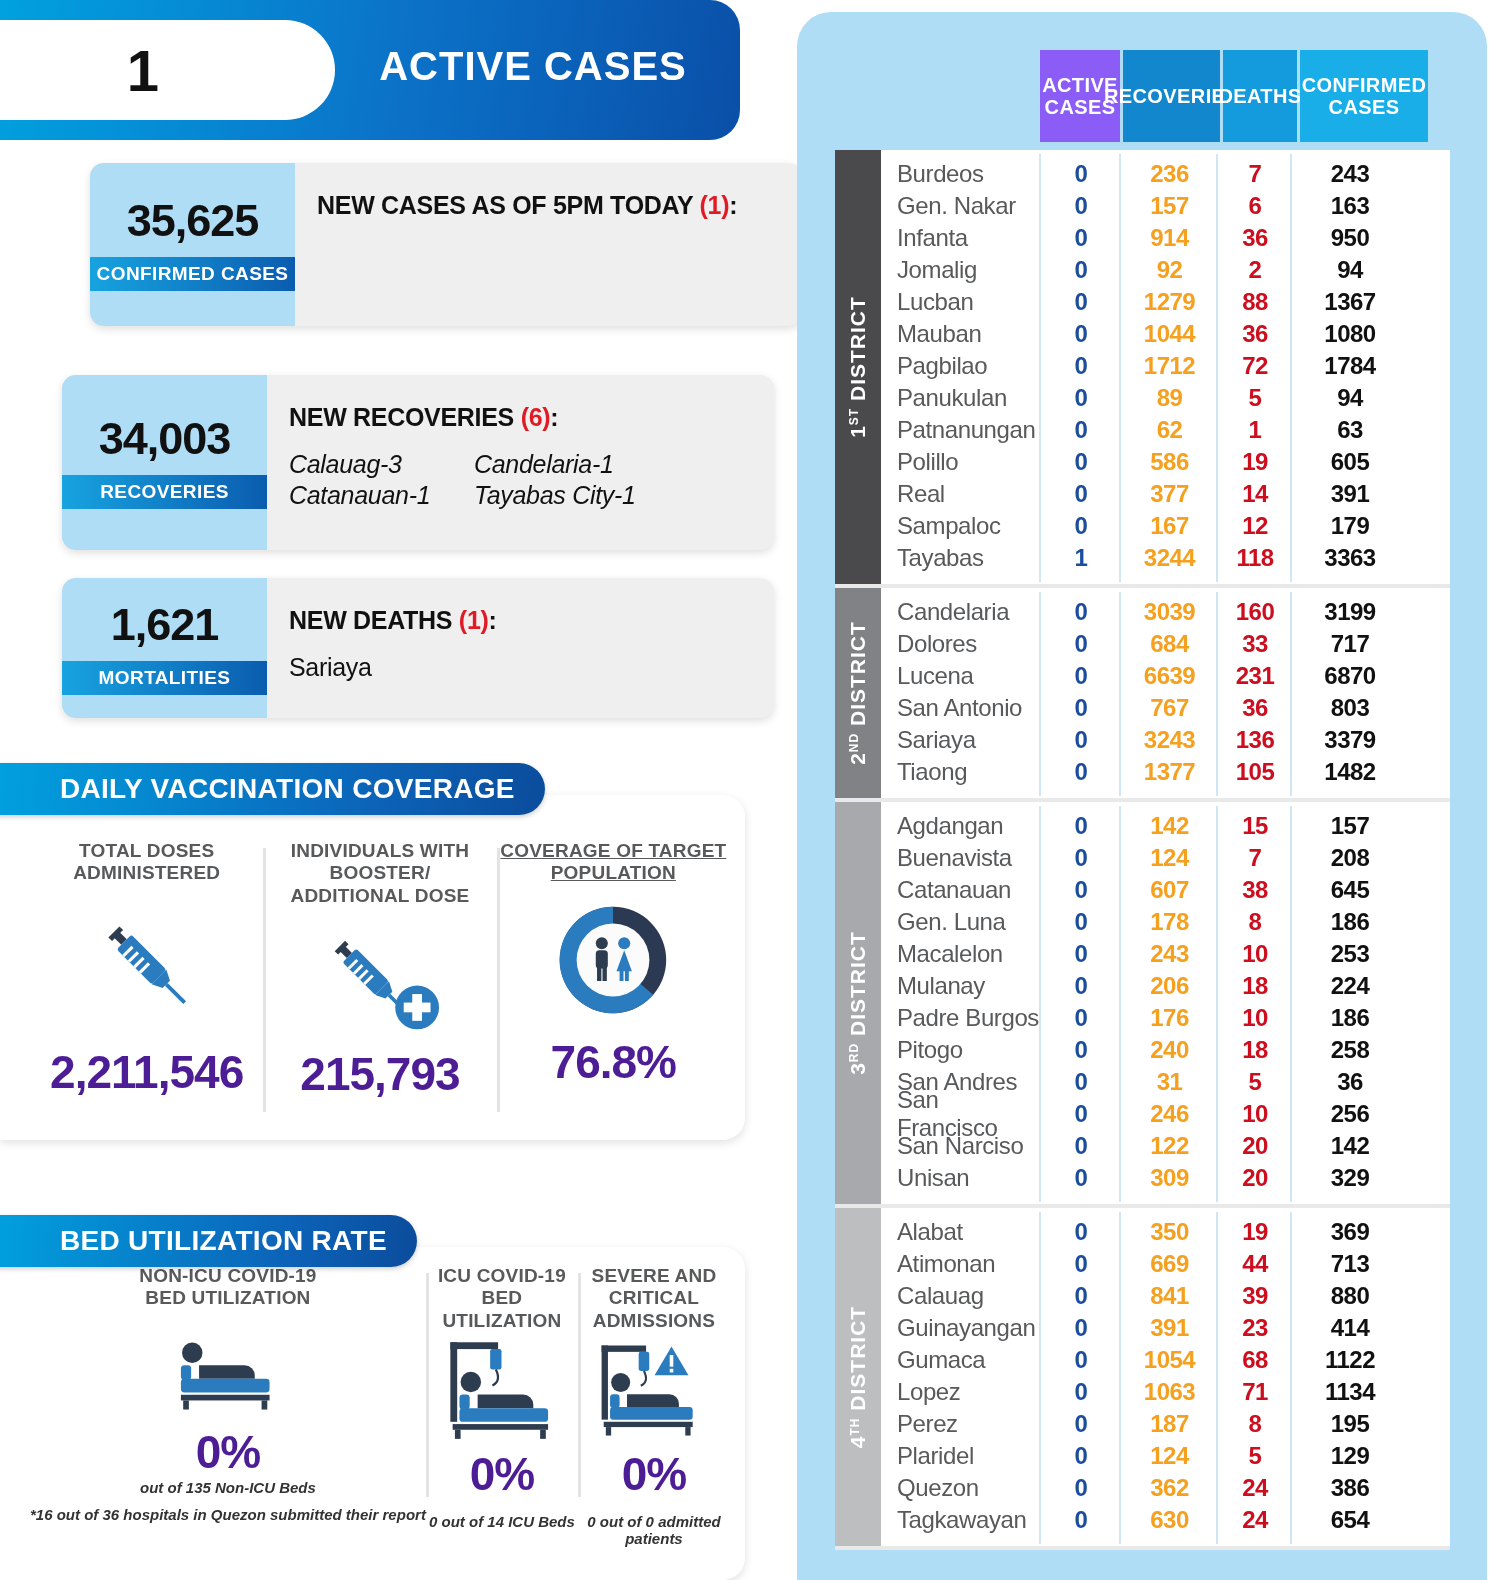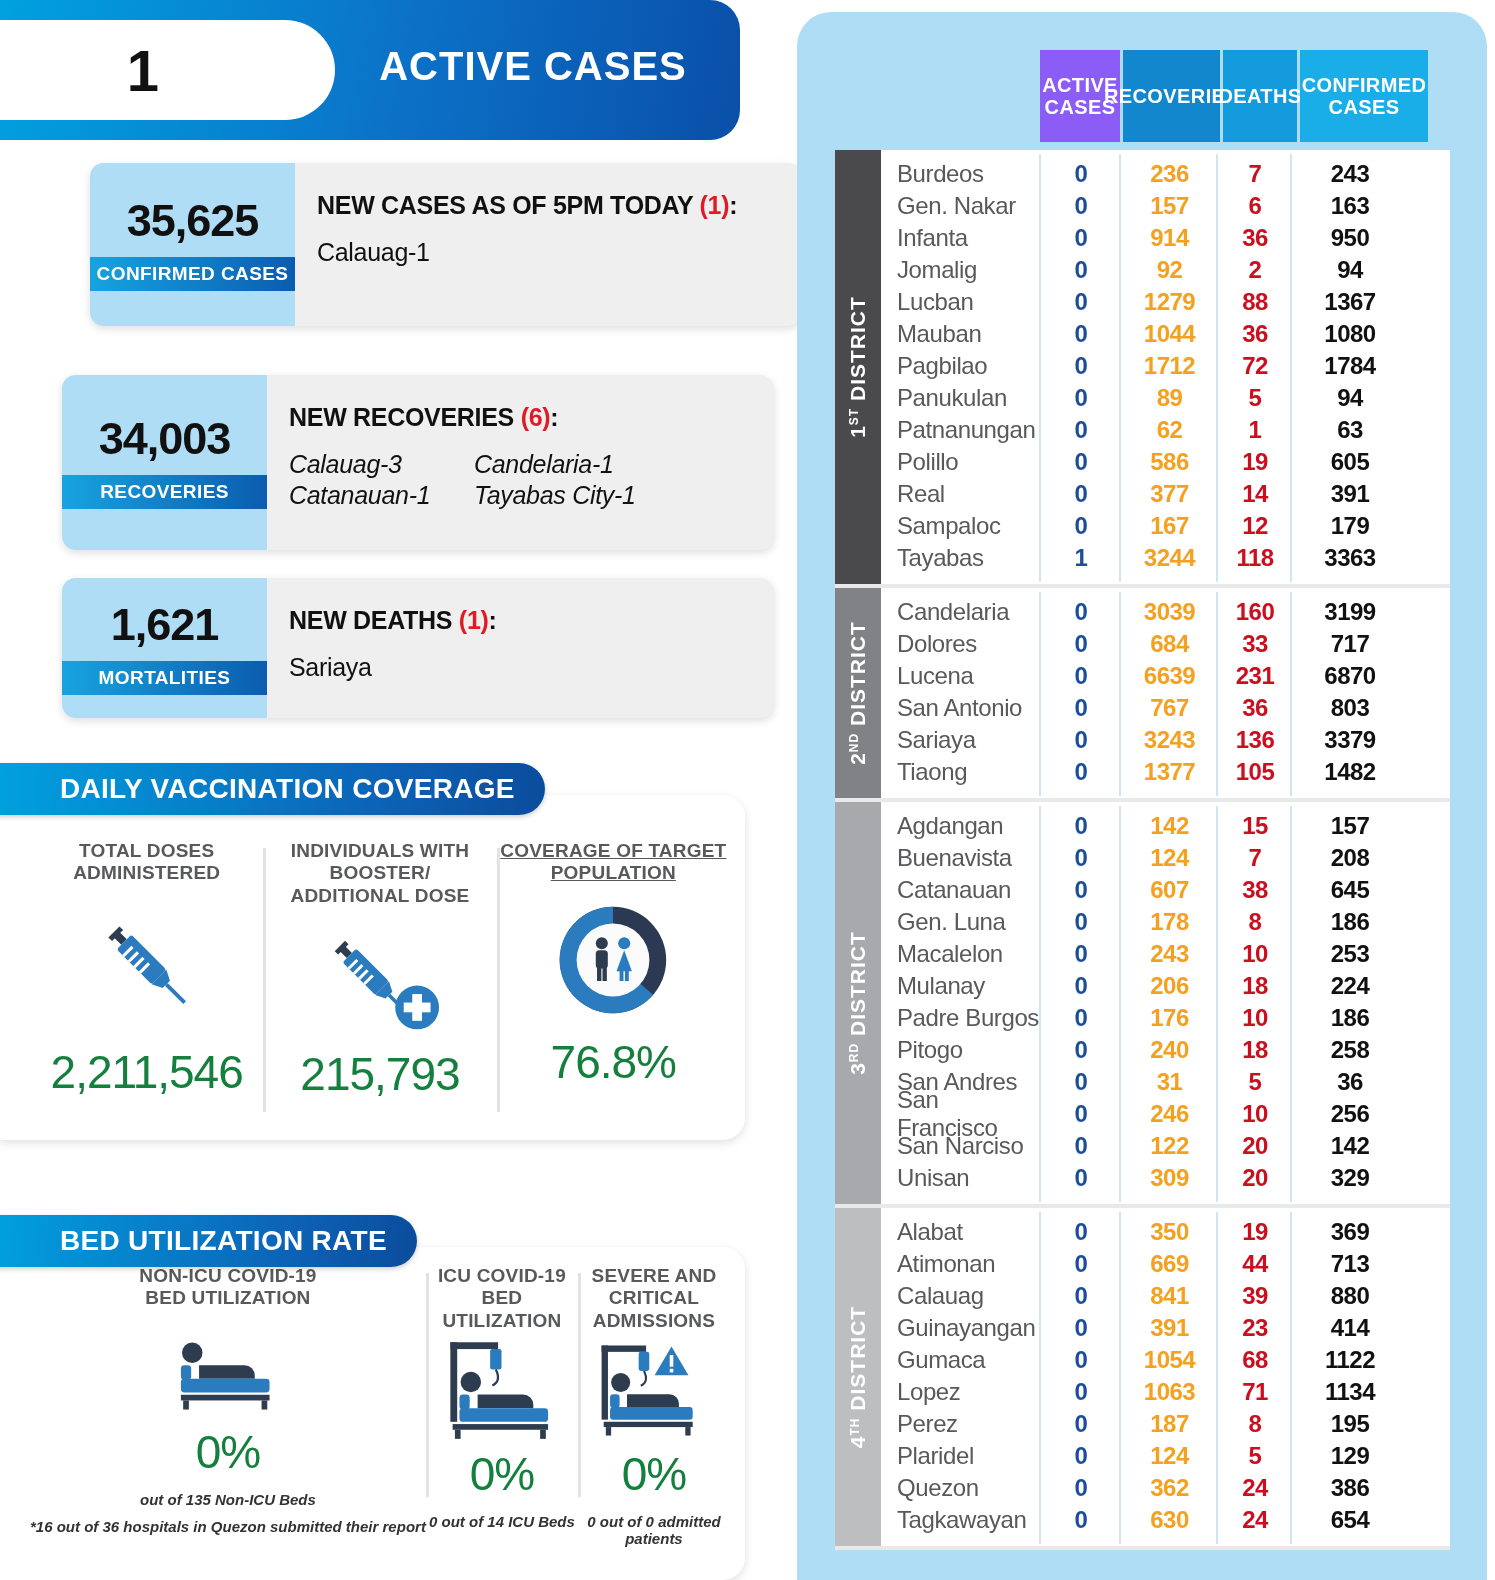--- a/index.html
+++ b/index.html
@@ -72,21 +72,21 @@
     position: absolute; left: 0; background: #fff;
     border-radius: 0 22px 22px 0; box-shadow: 0 3px 10px rgba(0,0,0,.12);
   }
   .col3 { position: absolute; display: flex; }
   .col { flex: 1; text-align: center; position: relative; }
   .col + .col::before {
     content:""; position: absolute; left: 0; top: 8px; bottom: 18px; width: 3px;
     background: #e3e3e3;
   }
   .col-title { font-size: 19px; font-weight: 800; color: #58595B; line-height: 1.18; letter-spacing: .2px; }
-  .col-val { font-size: 46px; font-weight: 400; color: #15803d; letter-spacing: -1px; }
+  .col-val { font-size: 46px; font-weight: 700; color: #4c1d95; letter-spacing: -1px; }
   .col-sub { font-size: 15px; font-style: italic; color: #333; font-weight: 600; }
 
   .icon-wrap { display:flex; align-items:center; justify-content:center; }
 
   
   #right {
     position: absolute; left: 797px; top: 12px; width: 690px; height: 1580px;
     background: #AEDDF5; border-radius: 34px 34px 0 0;
   }
   .thead { position: absolute; left: 243px; top: 38px; display: flex; gap: 3px; }
@@ -133,21 +133,20 @@
     <div class="card" style="top:163px;height:163px;margin-left:28px;">
       <div class="card-left">
         <div class="card-bignum">35,625</div>
         <div class="card-lbl">CONFIRMED CASES</div>
       </div>
       <div class="card-right">
         <div class="card-head">
           <span>NEW CASES AS OF 5PM TODAY</span>
           <span class="cnt">(1)</span><span>:</span>
         </div>
-        <div class="muni-single">Calauag-1</div>
       </div>
     </div>
 
     <div class="card" style="top:375px;height:175px;">
       <div class="card-left">
         <div class="card-bignum">34,003</div>
         <div class="card-lbl">RECOVERIES</div>
       </div>
       <div class="card-right">
         <div class="card-head">
@@ -263,21 +262,21 @@
             <circle cx="24" cy="27" r="9" fill="#2E3C4F"></circle>
             <path d="M30 38 h40 a9 9 0 0 1 9 9 v3 H30 z" fill="#2E3C4F"></path>
             <rect x="14" y="50" width="78" height="12" rx="3" fill="#2B7CBF"></rect>
             <rect x="14" y="38" width="9" height="13" rx="3" fill="#2B7CBF"></rect>
             <rect x="14" y="64" width="78" height="5" fill="#2E3C4F"></rect>
             <rect x="16" y="69" width="5" height="8" fill="#2E3C4F"></rect>
             <rect x="85" y="69" width="5" height="8" fill="#2E3C4F"></rect>
           </svg>
         </div>
         <div class="col-val">0%</div>
-        <div class="col-sub" style="margin-top:12px;">out of 135 Non-ICU Beds</div>
+        <div class="col-sub" style="">out of 135 Non-ICU Beds</div>
         <div class="col-sub" style="margin-top:10px;white-space:nowrap;">*16 out of 36 hospitals in Quezon submitted their report</div>
       </div>
 
       <div class="col">
         <div class="col-title" style="white-space:pre-line;">ICU COVID-19 BED
 UTILIZATION</div>
         <div class="icon-wrap" style="height:115px;">
           <svg width="125" height="108" viewBox="0 0 110 92">
             <rect x="10" y="4" width="6" height="70" fill="#2E3C4F"></rect>
             <rect x="10" y="4" width="42" height="6" fill="#2E3C4F"></rect>

